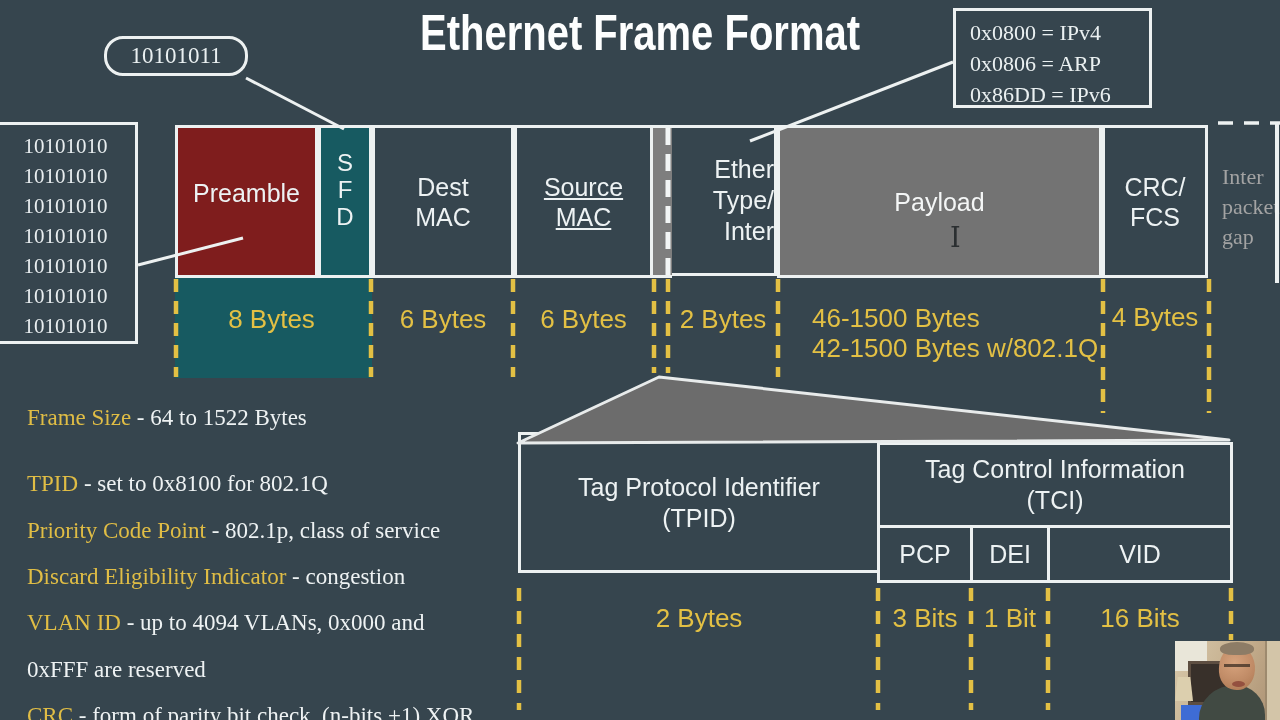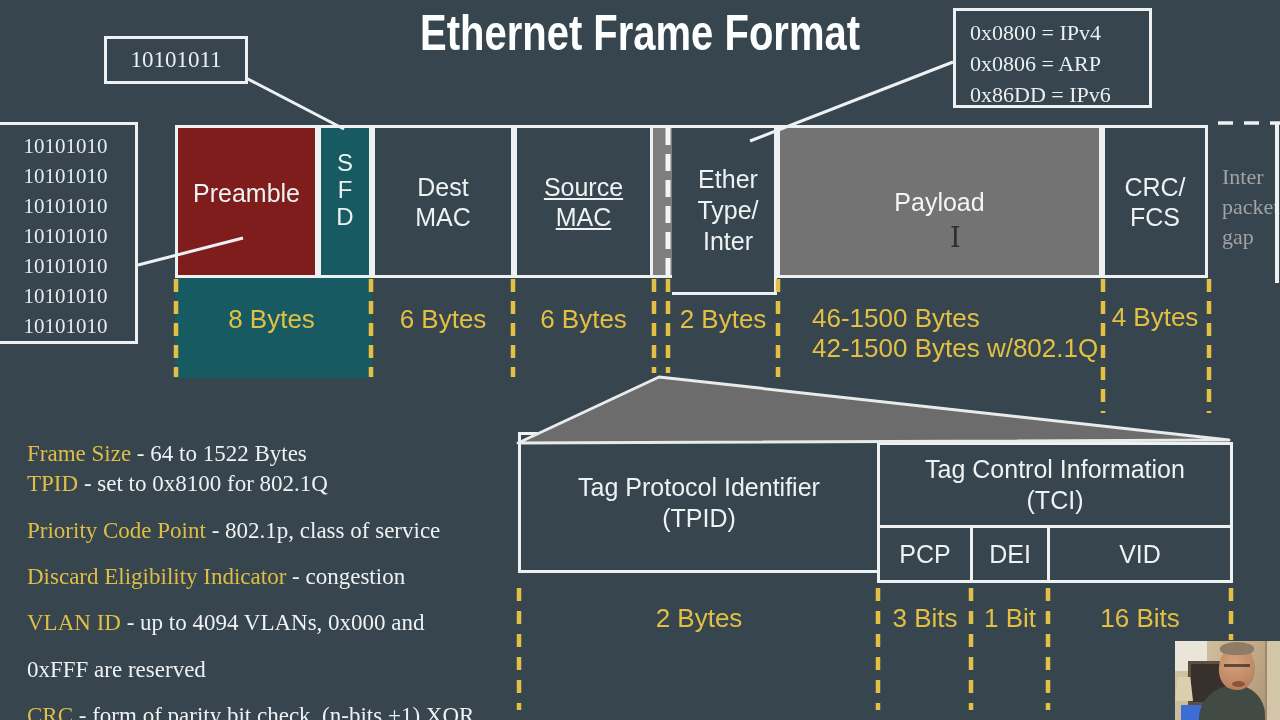--- a/index.html
+++ b/index.html
@@ -36,21 +36,21 @@
   .wc-mouth{left:57px;top:40px;width:13px;height:6px;background:#94503f;border-radius:50%;}
   .cursor-ibeam{font-family:"DejaVu Serif",serif;font-size:27px;color:#2b2f31;}
 </style>
 </head>
 <body>
 
 <div class="stage">
 
   <div class="abs page-title">Ethernet Frame Format</div>
 
-  <div class="abs callout serif" style="left:104px;top:36px;width:144px;height:48px;display:flex;align-items:center;justify-content:center;font-size:23px;">
+  <div class="abs callout serif" style="left:104px;top:36px;width:144px;height:40px;display:flex;align-items:center;justify-content:center;font-size:23px;border-radius:19px;">
     <span>10101011</span>
   </div>
 
   <div class="abs callout serif" style="left:953px;top:8px;width:199px;height:100px;padding:6px 0 0 14px;font-size:22px;line-height:31px;">
     <div>0x0800 = IPv4</div>
     <div>0x0806 = ARP</div>
     <div>0x86DD = IPv6</div>
   </div>
 
   <div class="abs callout bits" style="left:-4px;top:122px;width:142px;height:222px;padding-top:6px;border-left:none;">
@@ -79,21 +79,21 @@
   </div>
 
   <div class="abs cell" style="left:514px;top:125px;width:139px;height:153px;text-decoration:underline;">
     <div>Source</div>
     <div>MAC</div>
   </div>
 
   <div class="abs" style="left:653px;top:125px;width:19px;height:153px;background:#7e7e7e;
               border-top:3px solid #edf1f1;border-bottom:3px solid #edf1f1;box-sizing:border-box;"></div>
 
-  <div class="abs cell" style="left:672px;top:125px;width:105px;height:170px;border-left:none;align-items:center;padding-left:10px;text-align:left;line-height:31px;">
+  <div class="abs cell" style="left:672px;top:125px;width:105px;height:151px;border-left:none;align-items:flex-end;padding-left:10px;text-align:left;line-height:31px;">
     <div>Ether</div>
     <div>Type/</div>
     <div>Inter</div>
   </div>
 
   <div class="abs cell" style="left:777px;top:125px;width:325px;height:153px;background:#737373;color:#f4f6f6;">
     <div>Payload</div>
   </div>
 
   <div class="abs cursor-ibeam" style="left:950px;top:222px;">I</div>
@@ -137,21 +137,21 @@
   </div>
   <div class="abs cell" style="left:1047px;top:525px;width:186px;height:58px;">
     <div>VID</div>
   </div>
 
   <div class="abs yellow-label" style="left:518px;top:603px;width:362px;">2 Bytes</div>
   <div class="abs yellow-label" style="left:877px;top:603px;width:96px;">3 Bits</div>
   <div class="abs yellow-label" style="left:970px;top:603px;width:80px;">1 Bit</div>
   <div class="abs yellow-label" style="left:1047px;top:603px;width:186px;">16 Bits</div>
 
-  <div class="abs note-line" style="left:4px;top:415px;">
+  <div class="abs note-line" style="left:4px;top:379px;">
     <span class="note-term">Frame Size</span><span class="note-rest"> - 64 to 1522 Bytes</span>
   </div>
   <div class="abs note-line" style="left:4px;top:445px;">
     <span class="note-term">TPID</span><span class="note-rest"> - set to 0x8100 for 802.1Q</span>
   </div>
   <div class="abs note-line" style="left:4px;top:492px;">
     <span class="note-term">Priority Code Point</span><span class="note-rest"> - 802.1p, class of service</span>
   </div>
   <div class="abs note-line" style="left:4px;top:538px;">
     <span class="note-term">Discard Eligibility Indicator</span><span class="note-rest"> - congestion</span>

